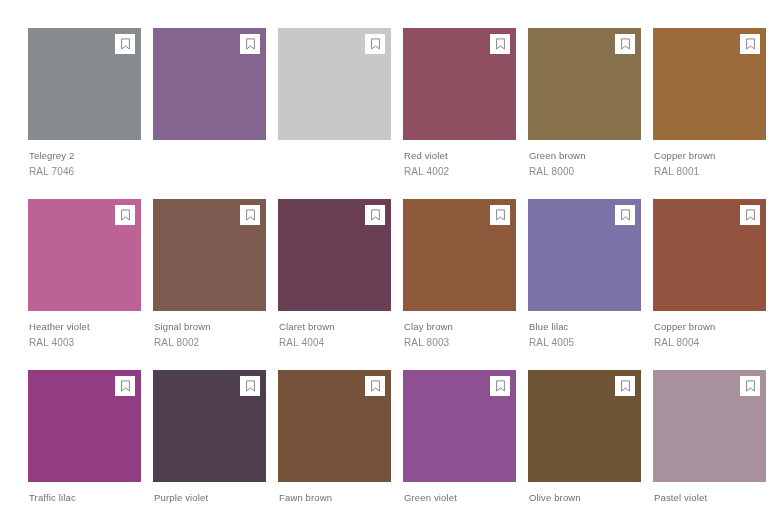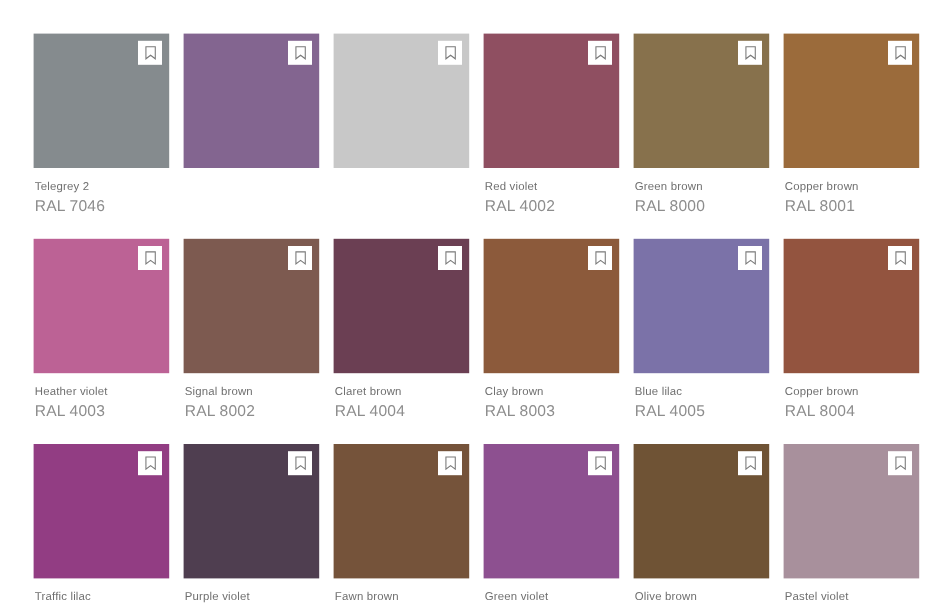--- a/index.html
+++ b/index.html
@@ -65,21 +65,21 @@
 
   .swatch-name {
     font-size: 9.5px;
     line-height: 13px;
     color: #6f6f6f;
     letter-spacing: 0.15px;
     white-space: nowrap;
   }
 
   .swatch-code {
-    font-size: 13px;
+    font-size: 10px;
     line-height: 13px;
     color: #8d8d8d;
     letter-spacing: 0.15px;
     white-space: nowrap;
     padding-top: 3px;
   }
 </style>
 </head>
 <body style="background: rgb(255, 255, 255);">
 

